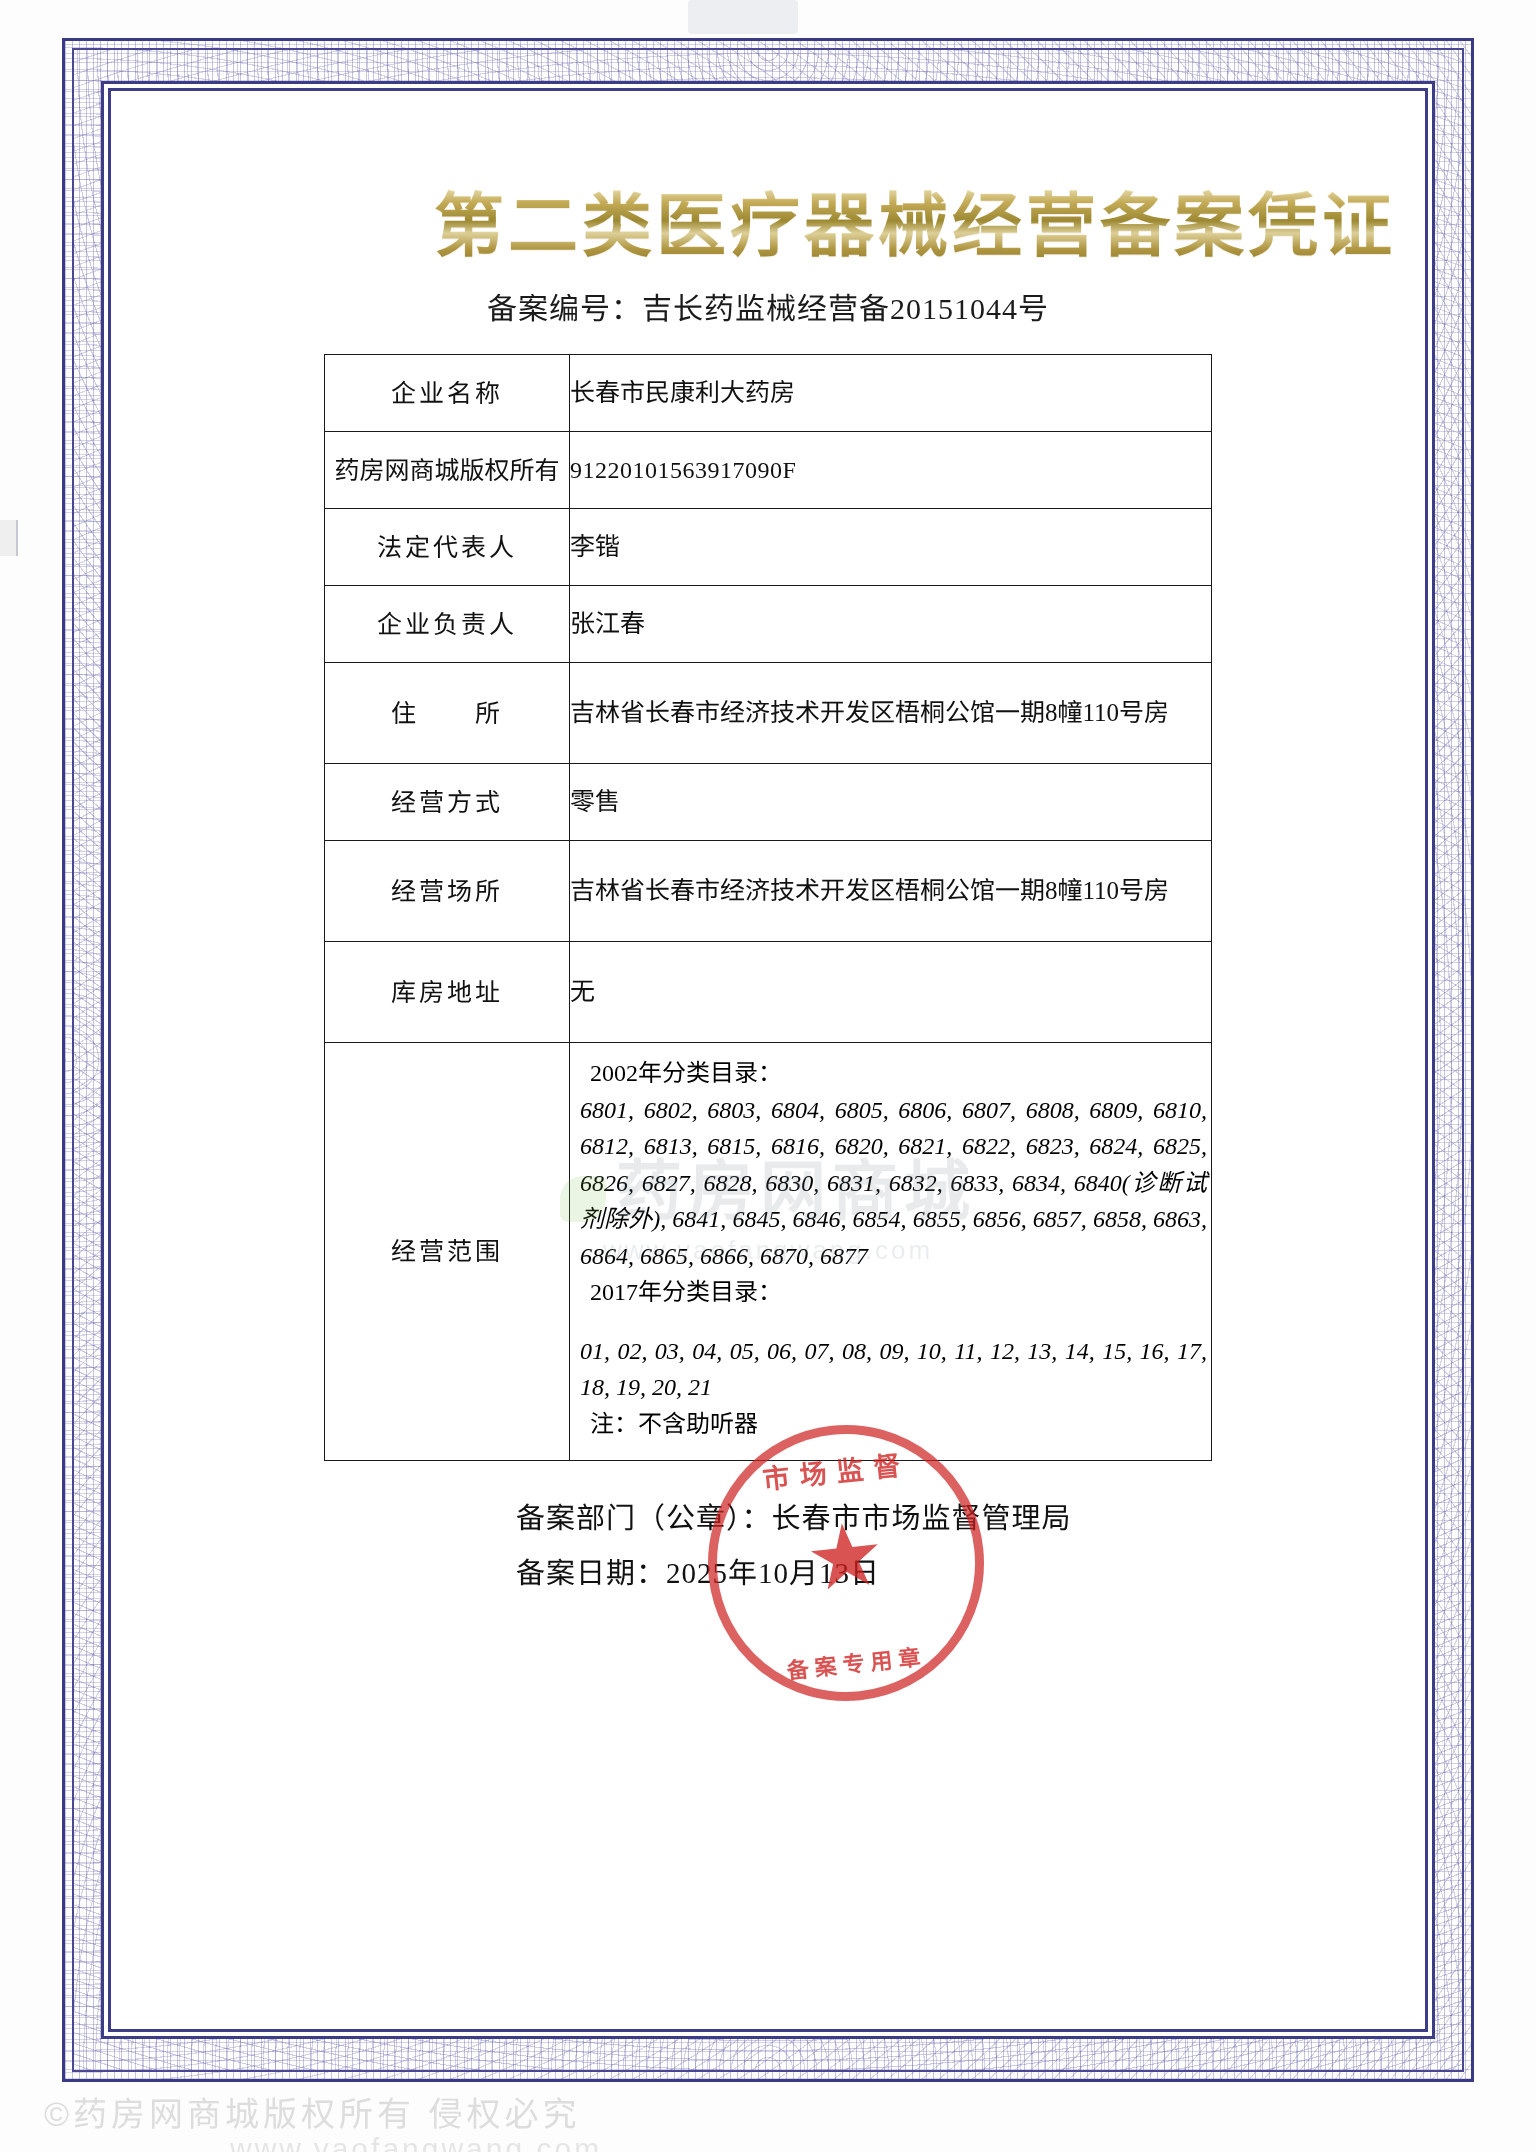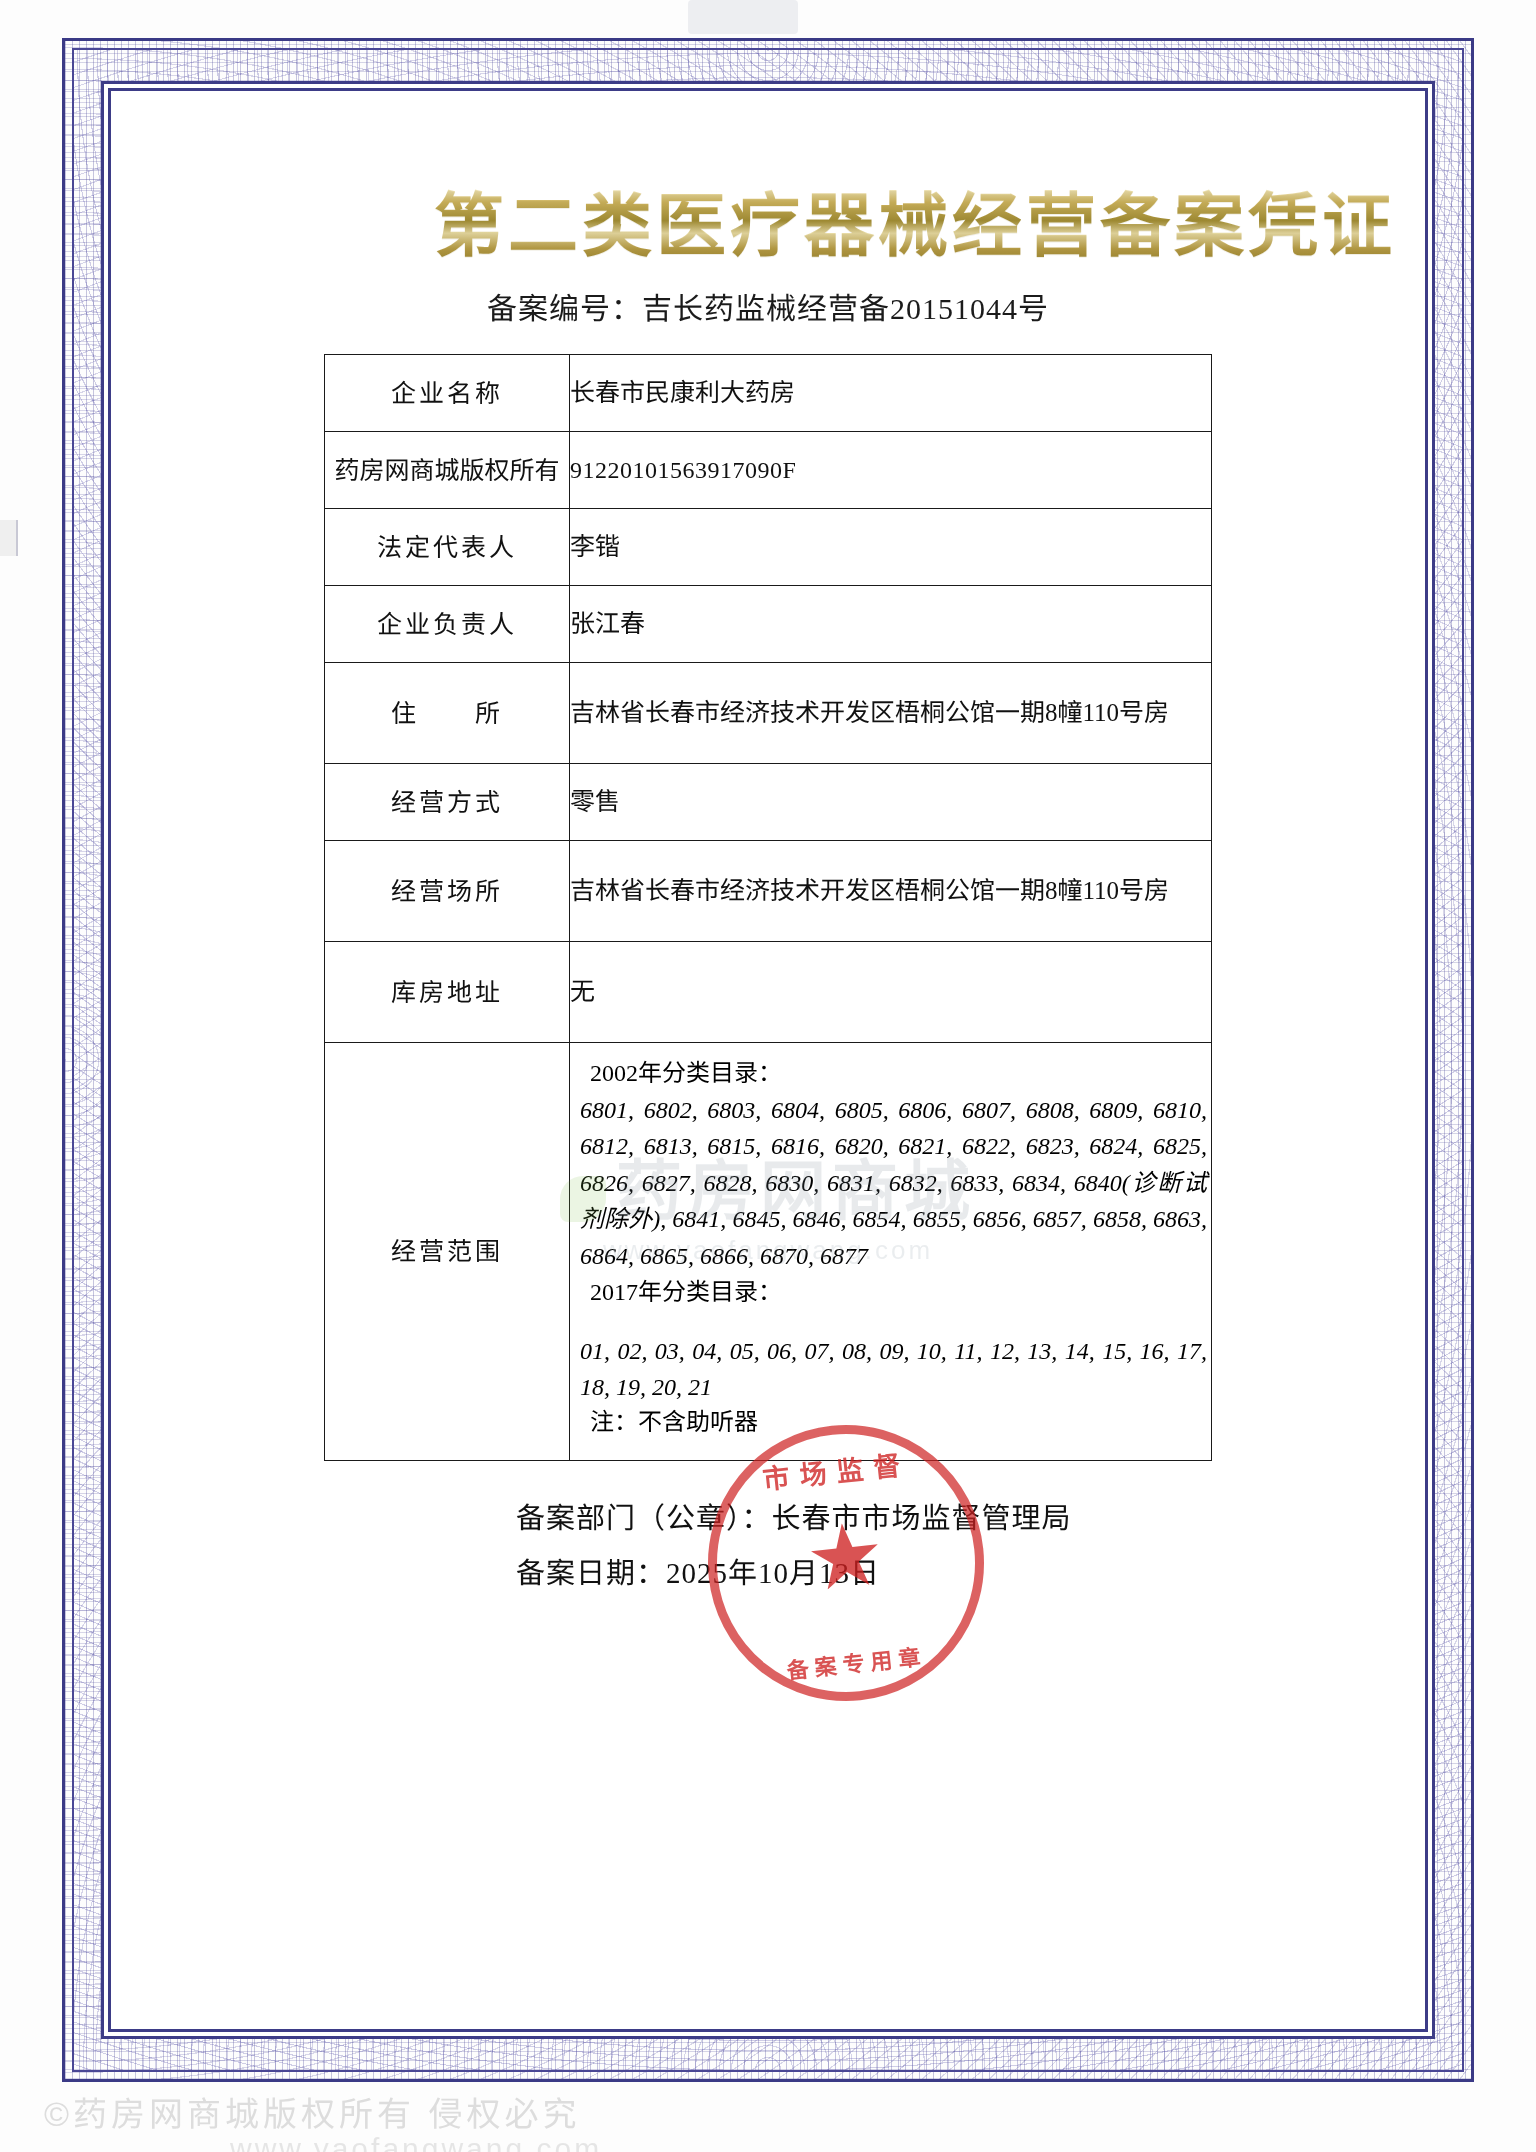--- a/index.html
+++ b/index.html
@@ -127,21 +127,21 @@
 
   .scope-body {
     padding:12px 4px 18px 6px;
     font-size:24px;
     line-height:1.52;
     color:#000000;
   }
   .scope-body .hdr { padding-left:14px; }
   .scope-body .codes { padding-left:4px; text-align:justify;font-style:italic; }
   .scope-body .gap { height:22px; }
-  .scope-body .note { padding-left:14px;font-family:Liberation Mono, monospace; }
+  .scope-body .note { padding-left:14px; }
   td.scope-label {
     text-align:center;
     letter-spacing:3px;
     vertical-align:middle;
   }
 
   
   .footer {
     width:888px; margin:30px auto 0 auto;
     position:relative;

